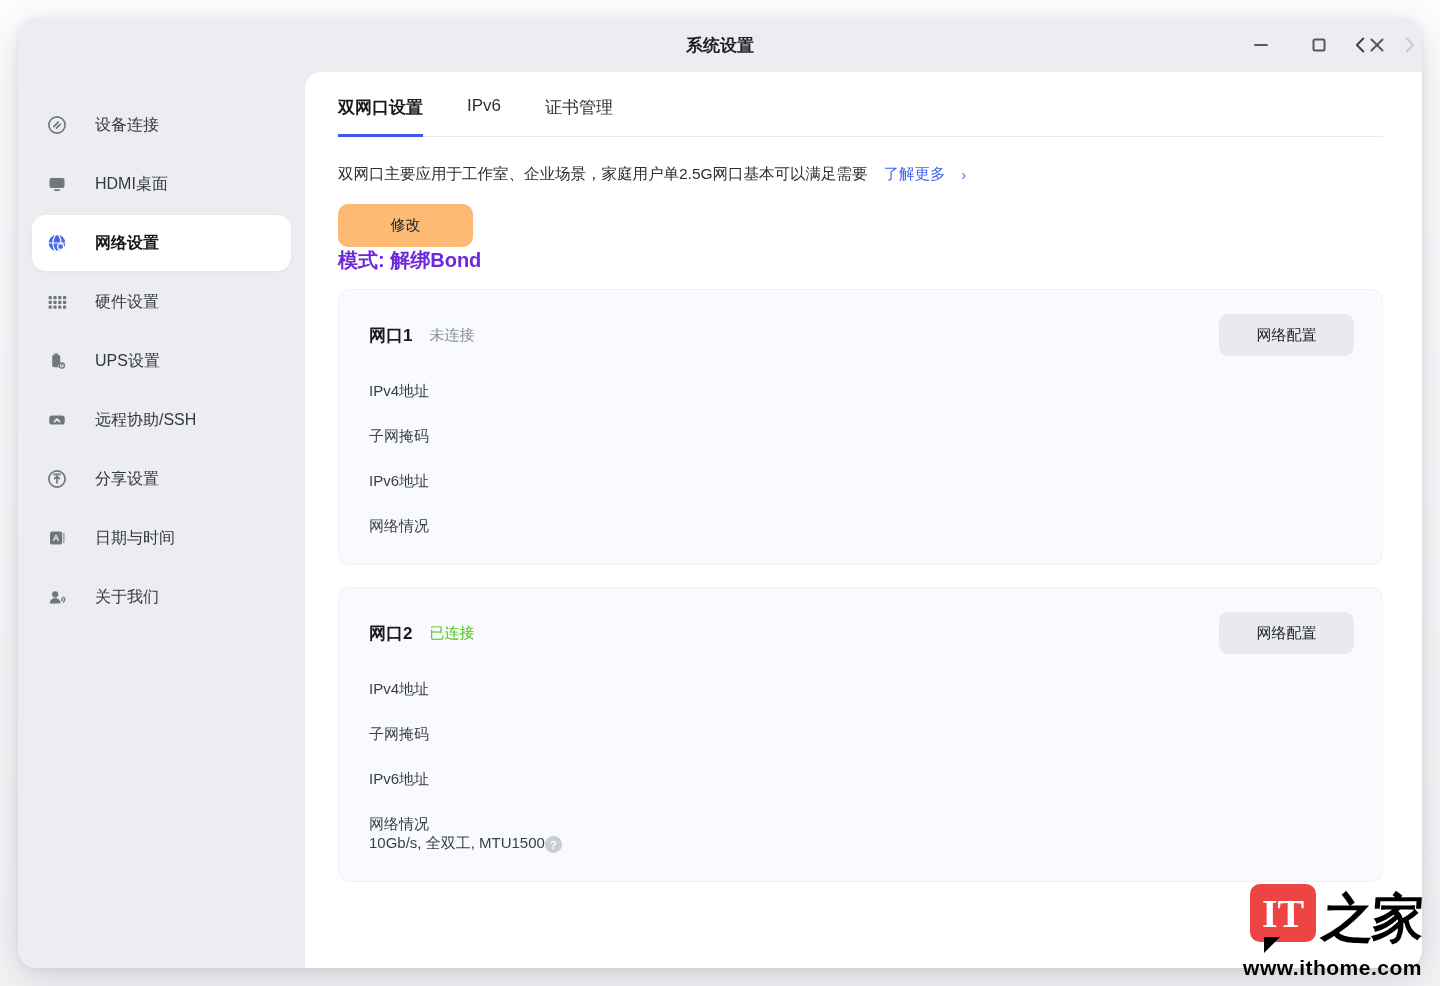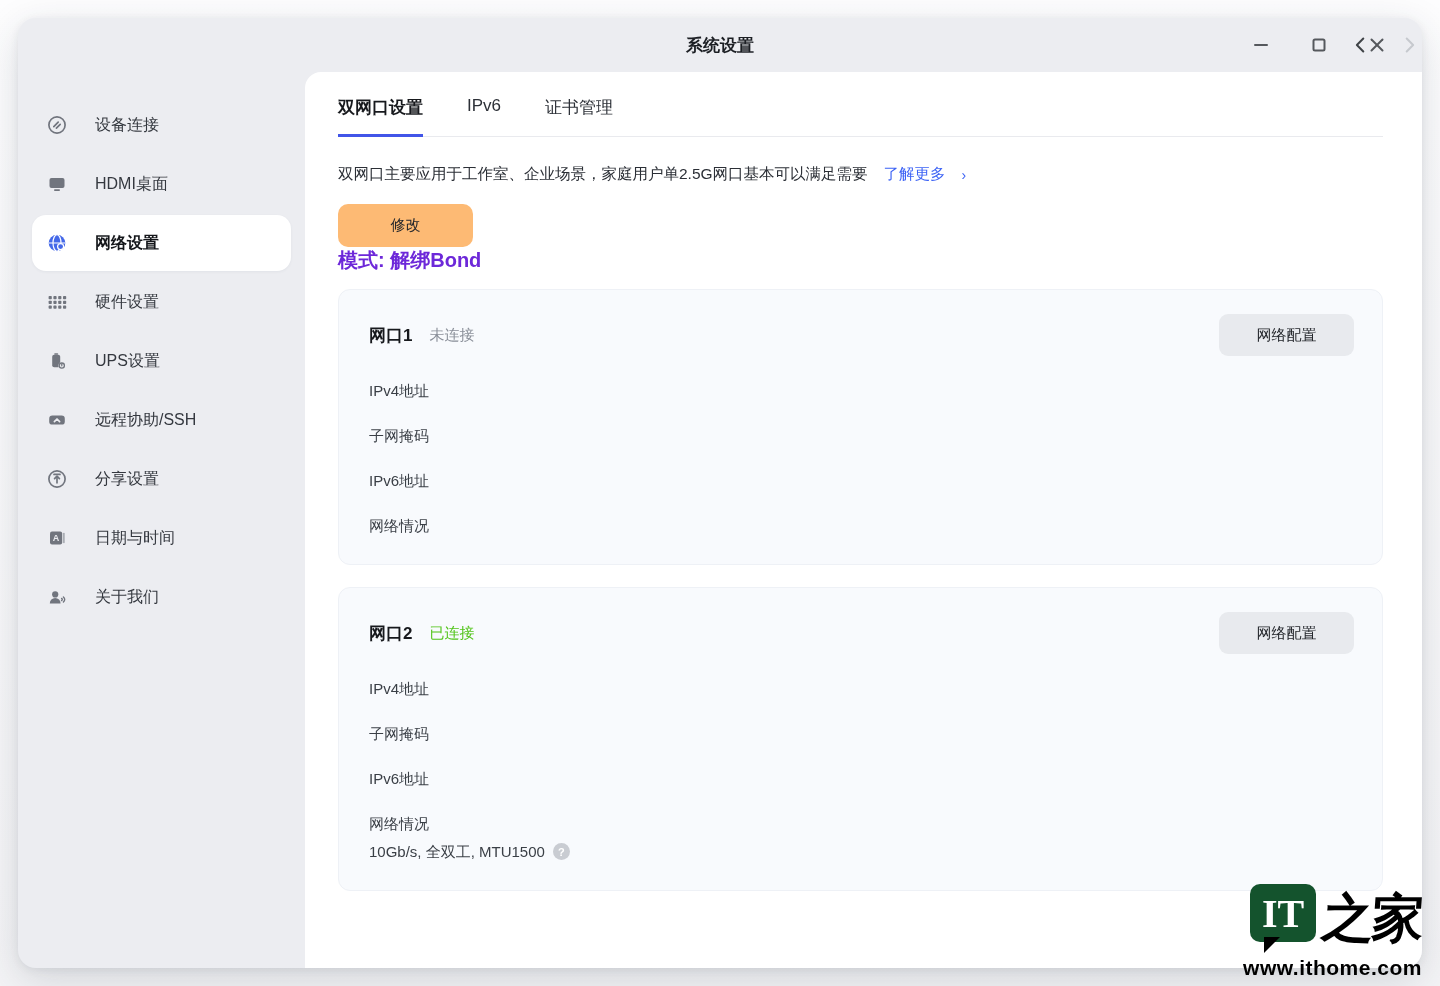--- a/index.html
+++ b/index.html
@@ -45,28 +45,28 @@
   .mode-line { font-size:20px; font-weight:bold; color:#6d28d9; }
 
   .card { margin-top:15px; background:#f8fafd; border:1px solid #eef1f6; border-radius:12px;
     padding:24px 28px 28px 30px; }
   .card + .card { margin-top:22px; }
   .card-head { display:flex; align-items:center; }
   .port-name { font-size:17px; font-weight:bold; color:#17191d; }
   .port-status { font-size:15px; margin-left:17px; }
   .config-btn { margin-left:auto; width:135px; height:42px; border-radius:9px; background:#e8eaee; }
   .field { margin-top:26px; font-size:15px; color:#3a3f46; }
-  .value-line { margin-top:9px; font-size:15px; color:#3a3f46; display:flex; align-items:flex-start; gap:8px; }
+  .value-line { margin-top:0; font-size:15px; color:#3a3f46; display:flex; align-items:flex-end; }
   .help-dot { width:17px; height:17px; border-radius:50%; background:#c9ccd2; color:#ffffff;
     font-size:11px; font-weight:bold; display:flex; align-items:center; justify-content:center; cursor:pointer; }
 
   
   .watermark { position:absolute; right:18px; bottom:6px; width:250px; text-align:right; color:#000; }
   .wm-row { display:flex; align-items:flex-end; justify-content:flex-end; gap:6px; }
-  .wm-bubble { position:relative; width:66px; height:58px; background:#14532d; border-radius:10px;
+  .wm-bubble { position:relative; width:66px; height:58px; background:#ef4444; border-radius:10px;
     display:flex; align-items:center; justify-content:center; }
   .wm-bubble:after { content:""; position:absolute; left:14px; bottom:-11px;
     border:8px solid transparent; border-top-color:#000; border-left-color:#000; }
   .wm-it { color:#fff; font-family:"Liberation Serif","DejaVu Serif",serif; font-weight:bold; font-size:40px; }
   .wm-zhijia { font-family:"DejaVu Serif","Liberation Serif",serif; font-weight:bold; font-size:52px;
     line-height:.9; letter-spacing:-2px; transform:skewX(-4deg); }
   .wm-url { margin-top:14px; font-size:21px; font-weight:bold; letter-spacing:.5px; }
 
   svg { display:block; }
 </style>

